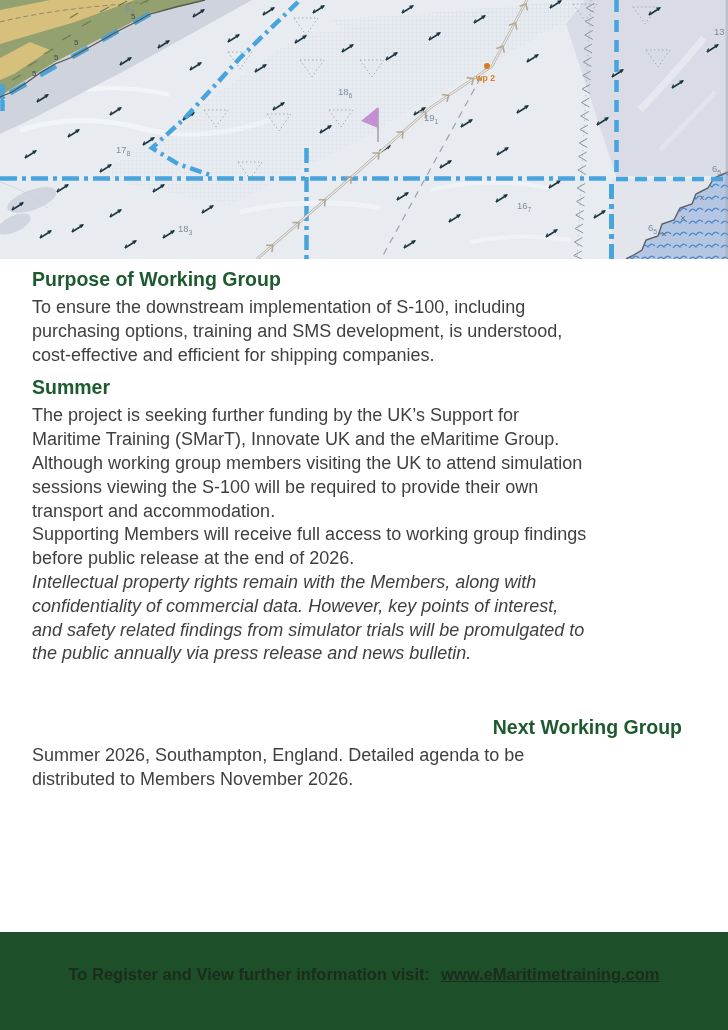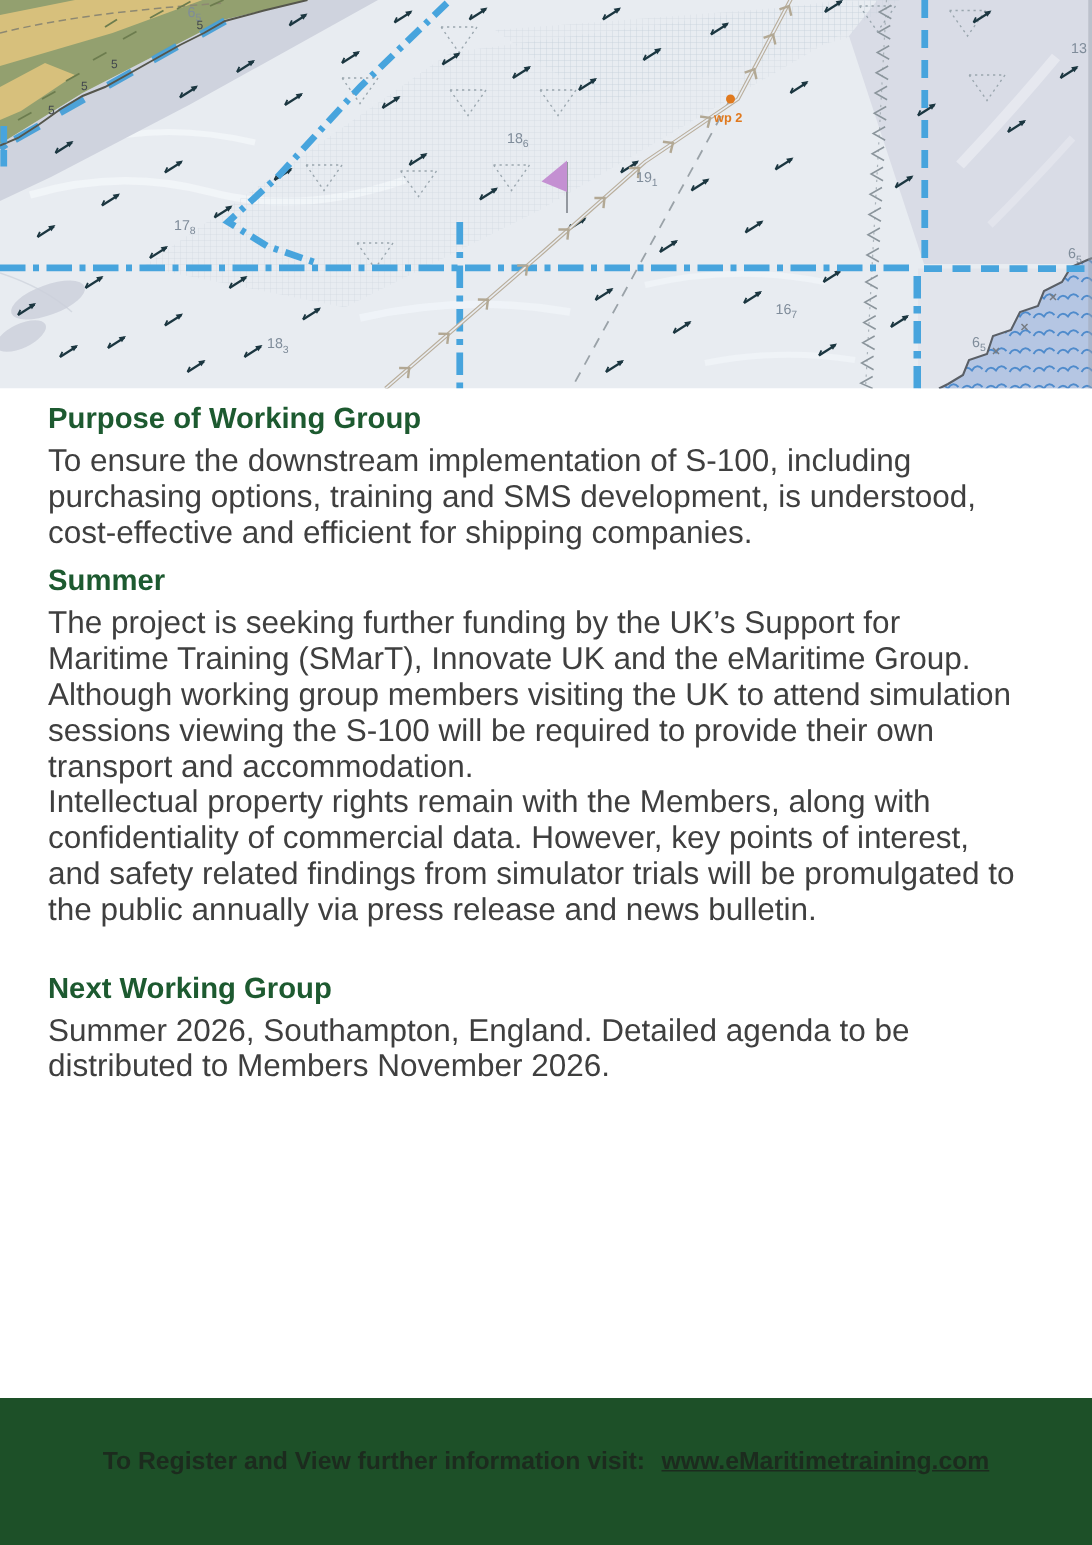--- a/index.html
+++ b/index.html
@@ -1,23 +1,23 @@
 <!DOCTYPE html>
 <html><head>
 <meta charset="utf-8">
 <style>
   html,body{margin:0;padding:0;background:#fff;}
   .page{position:relative;width:728px;height:1030px;background:#ffffff;overflow:hidden;
         font-family:"Liberation Sans",sans-serif;}
   .chart{position:absolute;top:0;left:0;display:block;}
   .content{position:absolute;left:32px;top:259px;width:650px;color:#3f3f3f;}
   .content h2{color:#1d5a30;font-size:19.5px;line-height:23px;margin:9px 0 5px 0;font-weight:bold;}
-  .content p{font-size:21px;line-height:23.8px;margin:0;white-space:pre-line;}
-  .gap-para{margin-top:38px;}
-  .section-next h2{margin-top:29px;}
+  .content p{font-size:18px;line-height:23.8px;margin:0;white-space:pre-line;}
+  .gap-para{margin-top:38px;font-style:italic;}
+  .section-next h2{margin-top:50px;text-align:right;}
   .footer{position:absolute;left:0;top:932px;width:728px;height:102px;background:#1d5028;
           box-sizing:border-box;padding-top:33px;text-align:center;
           font-weight:bold;font-size:16.5px;color:#1c2b1e;}
   .footer a{color:#1c2b1e;text-decoration:underline;margin-left:11px;cursor:pointer;}
   
   .dl{fill:#7f8c9a;font-size:9.5px;font-family:"Liberation Sans",sans-serif;}
   .dl .sub{font-size:7px;}
   .cl{fill:#43484e;font-size:8px;font-family:"Liberation Sans",sans-serif;}
   .wp{fill:#e0791e;font-size:8.5px;font-weight:bold;font-family:"Liberation Sans",sans-serif;}
 </style>
@@ -258,20 +258,22 @@
     <section>
       <h2>Summer</h2>
       <p>The project is seeking further funding by the UK’s Support for
 Maritime Training (SMarT), Innovate UK and the eMaritime Group.
 Although working group members visiting the UK to attend simulation
 sessions viewing the S-100 will be required to provide their own
 transport and accommodation.</p>
     </section>
 
     <section>
+      <p>Supporting Members will receive full access to working group findings
+before public release at the end of 2026.</p>
       <p class="gap-para">Intellectual property rights remain with the Members, along with
 confidentiality of commercial data. However, key points of interest,
 and safety related findings from simulator trials will be promulgated to
 the public annually via press release and news bulletin.</p>
     </section>
 
     <section class="section-next">
       <h2>Next Working Group</h2>
       <p>Summer 2026, Southampton, England. Detailed agenda to be
 distributed to Members November 2026.</p>

